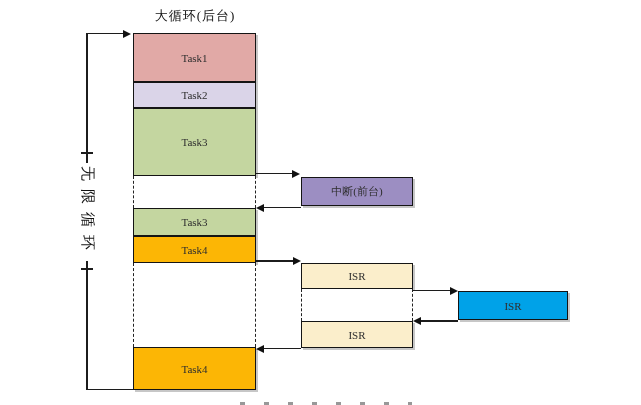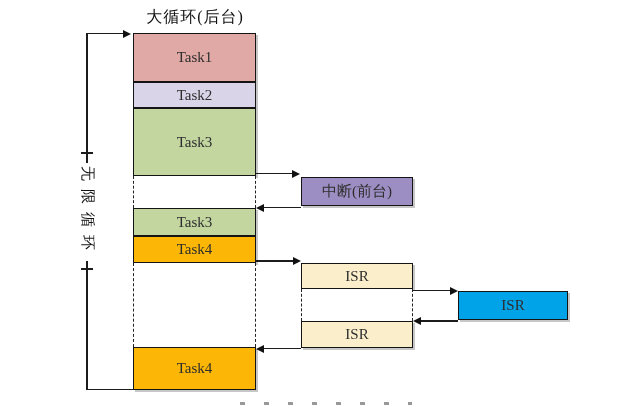--- a/index.html
+++ b/index.html
@@ -3,34 +3,34 @@
 <meta charset="utf-8">
 <style>
   html,body{margin:0;padding:0;background:#fff;}
   .canvas{
     position:relative;width:641px;height:405px;background:#ffffff;overflow:hidden;
     font-family:"Liberation Serif","DejaVu Serif",serif;color:#1a1a1a;
   }
   .box{
     position:absolute;border:1px solid #141414;box-sizing:border-box;
     display:flex;align-items:center;justify-content:center;
-    font-size:15px;color:#2e2e2e;box-shadow:2px 2px 0 rgba(130,130,130,.45);
+    font-size:11px;color:#2e2e2e;box-shadow:2px 2px 0 rgba(130,130,130,.45);
   }
   .gap{
     position:absolute;box-sizing:border-box;background:#fff;
     border-left:1px dashed #222;border-right:1px dashed #222;
   }
   .hline{position:absolute;height:1.5px;background:#1c1c1c;}
   .vline{position:absolute;width:1.5px;background:#1c1c1c;}
   .ah-r{position:absolute;width:0;height:0;border-top:4px solid transparent;
         border-bottom:4px solid transparent;border-left:8px solid #111;}
   .ah-l{position:absolute;width:0;height:0;border-top:4px solid transparent;
         border-bottom:4px solid transparent;border-right:8px solid #111;}
   .title{
-    position:absolute;text-align:center;font-size:16px;color:#111;
+    position:absolute;text-align:center;font-size:13px;color:#111;
     letter-spacing:1px;white-space:nowrap;
   }
   .loop-label{
     position:absolute;left:87px;top:212px;
     transform:translate(-50%,-50%) rotate(90deg);
     transform-origin:center;background:#fff;padding:0 3px;
     font-size:15px;letter-spacing:8px;white-space:nowrap;color:#111;
   }
   .tick{position:absolute;height:1.5px;width:12px;background:#1c1c1c;}
   .caption-clip{

